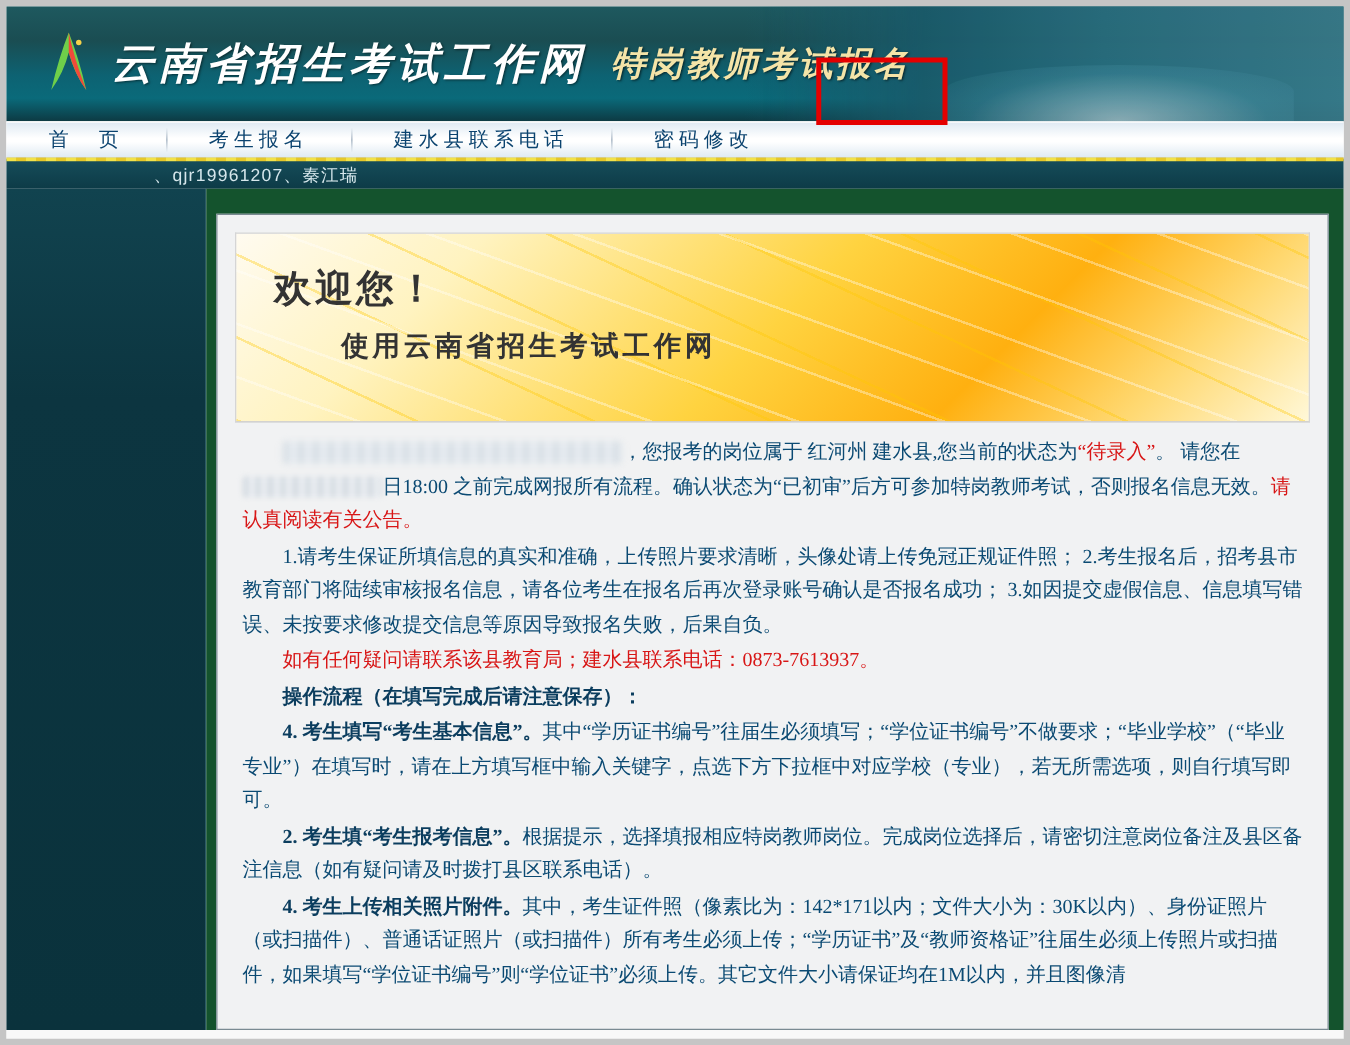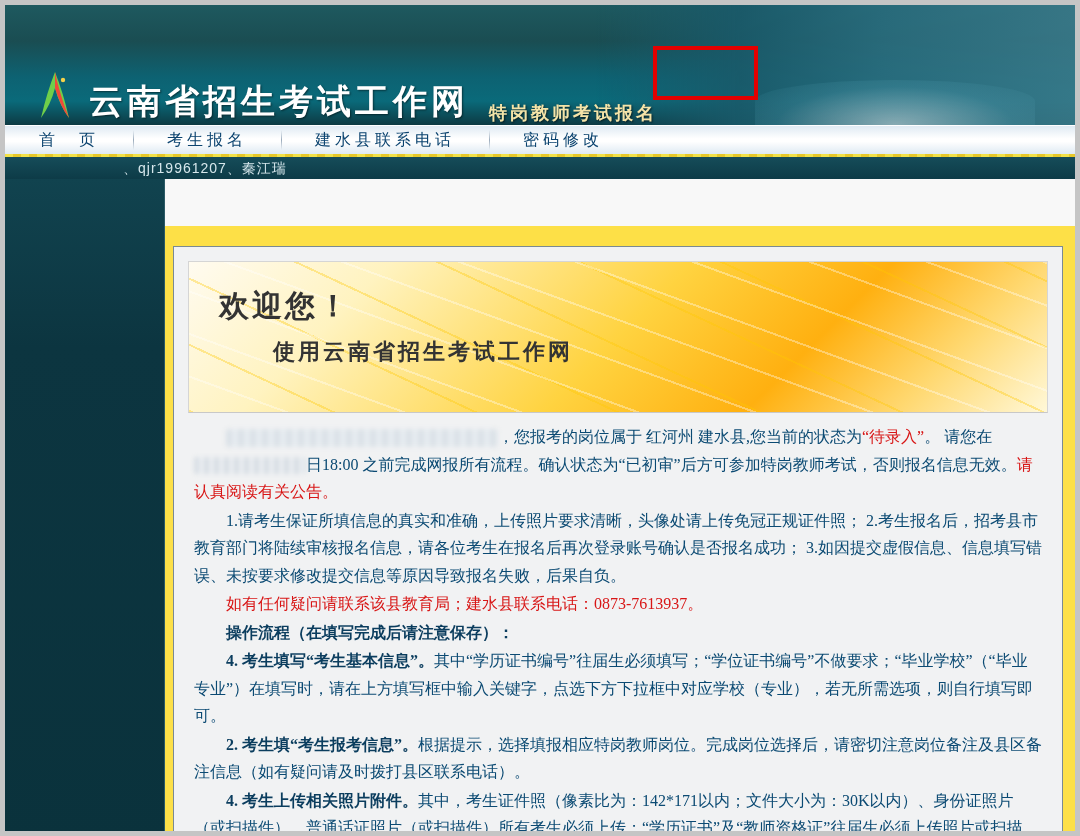--- a/index.html
+++ b/index.html
@@ -7,25 +7,26 @@
       font-family: "Microsoft YaHei", SimSun, sans-serif;
       background: #f8f8f8;
       width: 1080px;
       height: 836px;
       overflow: hidden;
       border: 5px solid #c5c5c5;
       position: relative;
     }
     .header {
       width: 100%;
-      height: 120px;
+      height: 92px;
       background: linear-gradient(to bottom, #1e595f 0%, #1a4d52 30%, #0d6272 60%, #0a6a7a 80%, #0d3a43 100%);
       position: relative;
       display: flex;
-      align-items: flex-end;
+      align-items: center;
+      font-style: italic;
     }
     .header-right-bg {
       position: absolute;
       right: 0;
       top: 0;
       height: 100%;
       width: 480px;
       background: linear-gradient(to right, rgba(13,106,122,0) 0%, #1a5a6a 30%, #2a6d7e 60%, #3a7a8a 100%);
       opacity: 0.9;
     }
@@ -49,21 +50,21 @@
     .site-title {
       color: #fff;
       font-size: 34px;
       font-weight: bold;
       letter-spacing: 4px;
       margin-left: 14px;
       text-shadow: 1px 1px 2px rgba(0,0,0,0.5);
     }
     .sub-title {
       color: #f4e4a8;
-      font-size: 18px;
+      font-size: 27px;
       font-weight: bold;
       letter-spacing: 3px;
       margin-left: 20px;
       text-shadow: 1px 1px 2px rgba(0,0,0,0.6);
       font-family: KaiTi, STKaiti, serif;
       position: relative;
       z-index: 2;
     }
     .red-box {
       position: absolute;
@@ -126,24 +127,23 @@
       display: flex;
       height: calc(100% - 96px - 30px - 3px - 24px);
     }
     .side-col {
       width: 160px;
       background: linear-gradient(to bottom, #11434f 0%, #0c3540 25%, #0a323c 100%);
       border-right: 1px solid #2c5a66;
     }
     .main-col {
       flex: 1;
-      background: #fde047;
+      background: #14532d;
       padding: 20px 12px 0 8px;
       overflow: hidden;
-      margin-top: 47px;
     }
     .content-frame {
       background: #f1f2f3;
       border: 1px solid #7a8a92;
       height: 100%;
       padding: 14px;
       display: flex;
       flex-direction: column;
     }
     .welcome-banner {

